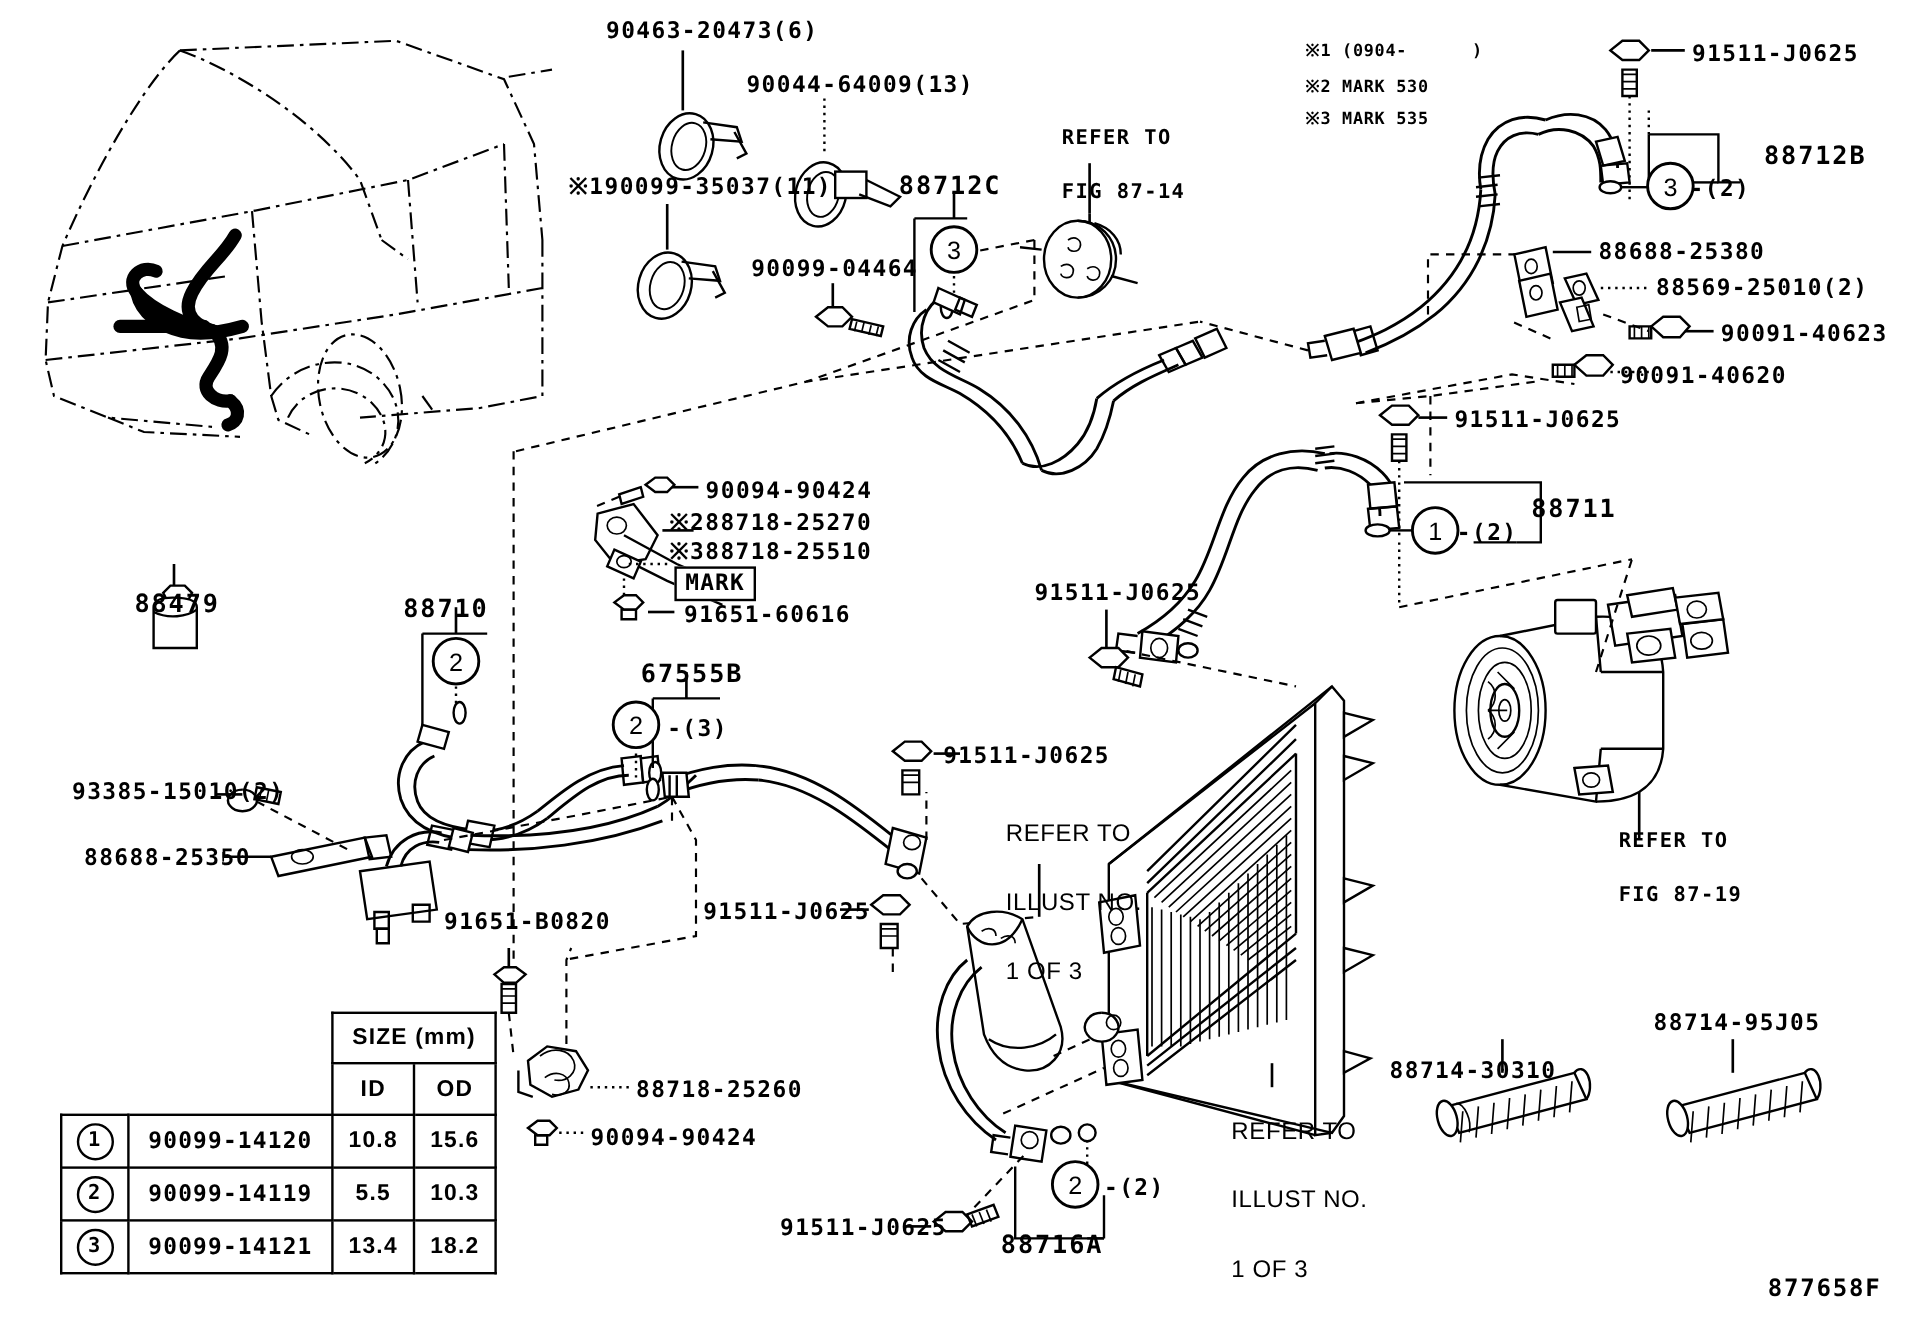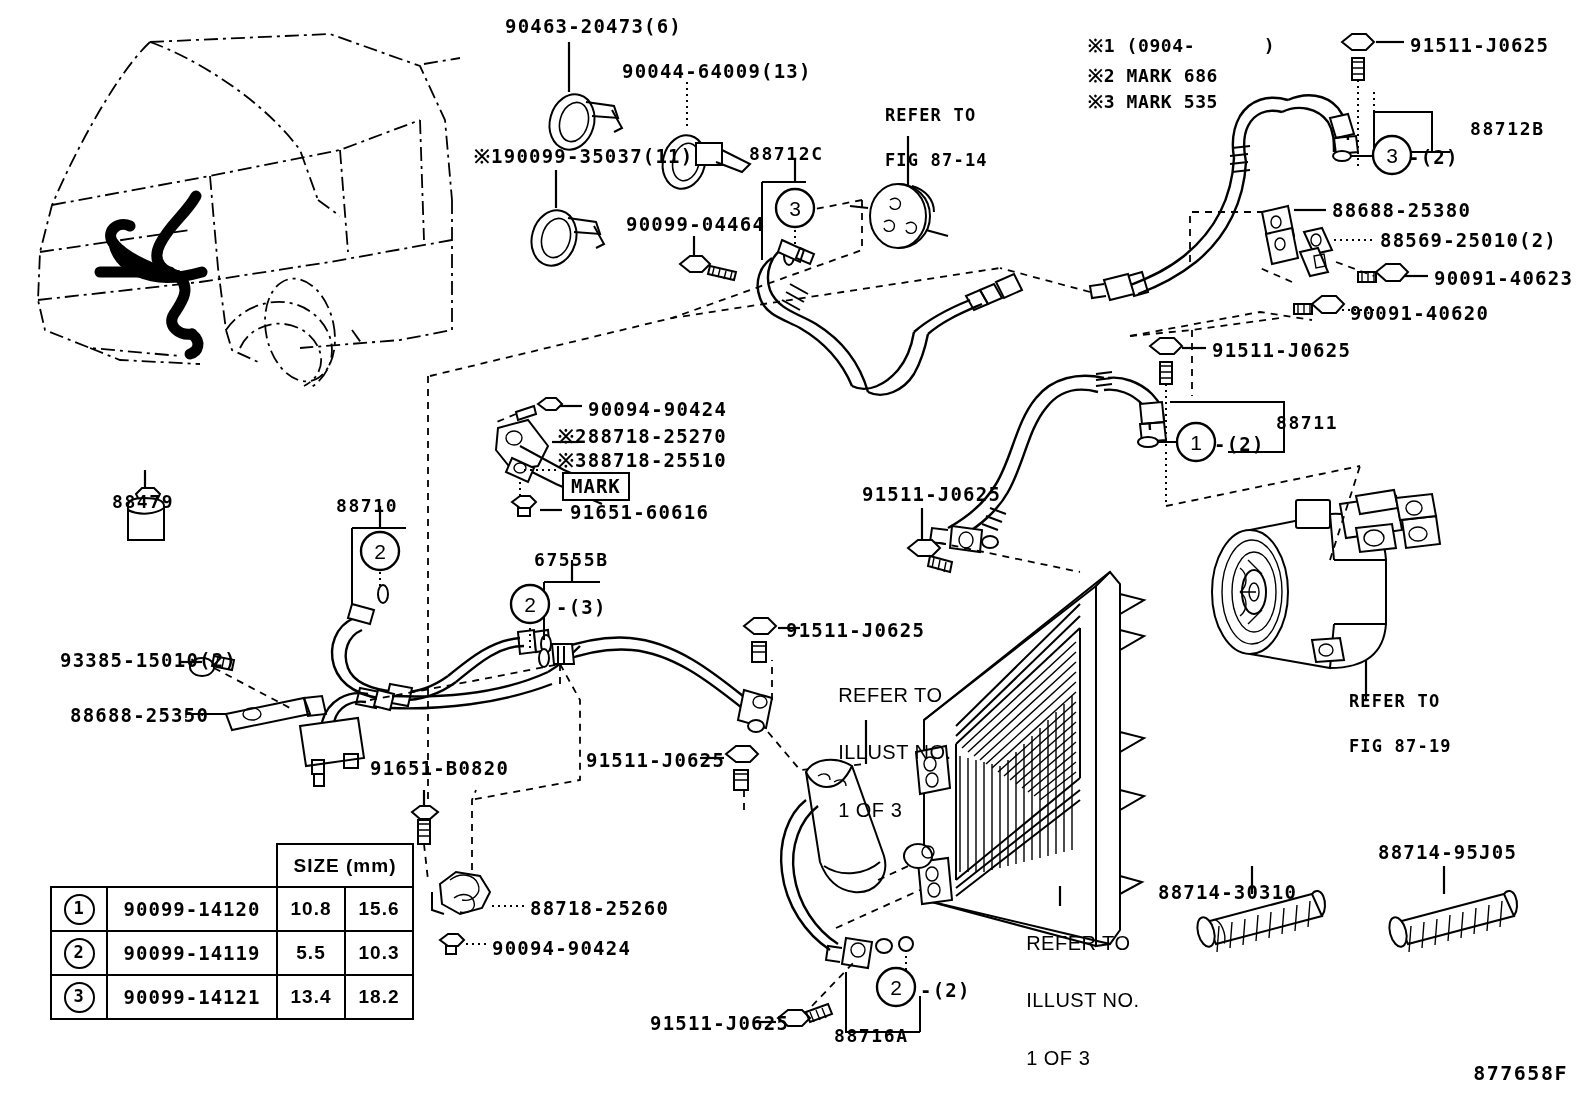--- a/index.html
+++ b/index.html
@@ -1,22 +1,22 @@
 <!DOCTYPE html>
 <html><head>
 <meta charset="utf-8">
 <style>
   html,body{margin:0;padding:0;background:#fff;}
   body{width:1592px;height:1099px;position:relative;overflow:hidden;
        font-family:"DejaVu Sans Mono","Liberation Mono",monospace;color:#000;}
   #stage{position:absolute;left:0;top:0;width:1592px;height:1099px;}
   .lbl{position:absolute;white-space:pre;font-family:"DejaVu Sans Mono","Liberation Mono",monospace;
        font-weight:bold;font-size:19px;letter-spacing:1.2px;color:#000;line-height:1.32;}
-  .lbl.big{font-size:18px;letter-spacing:1.6px;}
-  .lbl.note{font-size:18px;letter-spacing:0.6px;font-weight:bold;}
+  .lbl.big{font-size:21px;letter-spacing:1.6px;}
+  .lbl.note{font-size:14px;letter-spacing:0.6px;font-weight:bold;}
   .lbl.sans{font-family:"Liberation Sans","DejaVu Sans",sans-serif;font-weight:normal;
             font-size:20px;letter-spacing:0.5px;}
   .lbl.fig{font-size:17px;letter-spacing:1.2px;font-weight:bold;}
   .mark-box{position:absolute;border:2px solid #000;padding:1px 7px 2px 7px;
             font-family:"DejaVu Sans Mono","Liberation Mono",monospace;font-size:19px;
             font-weight:bold;letter-spacing:1px;background:#fff;}
   svg{position:absolute;left:0;top:0;overflow:visible;}
   
   #sizetable{position:absolute;left:50px;top:843px;}
   #sizetable table{border-collapse:collapse;font-family:"DejaVu Sans Mono","Liberation Mono",monospace;}
@@ -518,21 +518,21 @@
 <div class="lbl" style="left:626px;top:212px;">90099-04464</div>
 
 <div class="lbl big" style="left:749px;top:142px;">88712C</div>
 
 <div class="lbl fig" style="left:862px;top:82px;">
   <span>REFER TO</span><br>
   <span>FIG 87-14</span>
 </div>
 
 <div class="lbl note" style="left:1088px;top:34px;">※1 (0904-      )</div>
-<div class="lbl note" style="left:1088px;top:64px;">※2 MARK 686</div>
+<div class="lbl note" style="left:1088px;top:64px;">※2 MARK 530</div>
 <div class="lbl note" style="left:1088px;top:90px;">※3 MARK 535</div>
 
 <div class="lbl" style="left:1410px;top:33px;">91511-J0625</div>
 <div class="lbl big" style="left:1470px;top:117px;">88712B</div>
 <div class="lbl" style="left:1408px;top:145px;">-(2)</div>
 <div class="lbl" style="left:1332px;top:198px;">88688-25380</div>
 <div class="lbl" style="left:1380px;top:228px;">88569-25010(2)</div>
 <div class="lbl" style="left:1434px;top:266px;">90091-40623</div>
 <div class="lbl" style="left:1350px;top:301px;">90091-40620</div>
 <div class="lbl" style="left:1212px;top:338px;">91511-J0625</div>
@@ -585,20 +585,26 @@
 <div class="lbl" style="left:1158px;top:840px;margin-top:40px;">88714-30310</div>
 <div class="lbl" style="left:1378px;top:840px;">88714-95J05</div>
 
 <div id="sizetable">
   <table>
     <tbody>
           <tr>
       <td class="tbl-blank c-idx"></td>
       <td class="tbl-blank c-pn"></td>
       <td class="c-hdr" colspan="2">SIZE (mm)</td>
+    </tr>
+    <tr>
+      <td class="tbl-blank c-idx"></td>
+      <td class="tbl-blank c-pn"></td>
+      <td class="c-dim c-hdr">ID</td>
+      <td class="c-dim c-hdr">OD</td>
     </tr>
     <tr>
       <td class="c-idx"><span class="circ">1</span></td>
       <td class="c-pn">90099-14120</td>
       <td class="c-dim">10.8</td>
       <td class="c-dim">15.6</td>
     </tr>
     <tr>
       <td class="c-idx"><span class="circ">2</span></td>
       <td class="c-pn">90099-14119</td>

